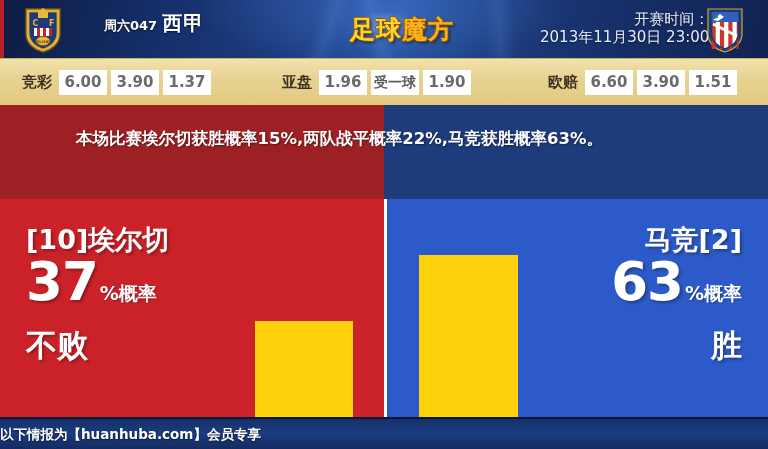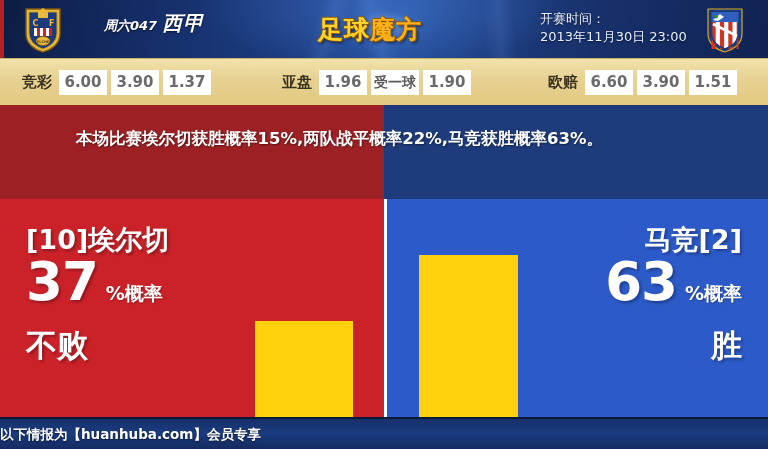--- a/index.html
+++ b/index.html
@@ -31,49 +31,49 @@
   .hdr-left-edge{position:absolute;left:0;top:0;width:4px;height:58px;background:#b61f24;}
 
   .crest{position:absolute;top:4px;width:50px;height:50px;}
   .crest-l{left:18px;}
   .crest-r{left:700px;}
 
   .match-meta{
     position:absolute;left:104px;top:10px;
     color:#fff;white-space:nowrap;
     text-shadow:0 1px 2px rgba(0,0,0,.6);
-    font-style:italic;
   }
   .match-round{font-size:13px;font-weight:bold;letter-spacing:0px;}
   .match-league{font-size:20px;font-weight:bold;margin-left:5px;letter-spacing:1px;}
 
   .logo-wrap{
     position:absolute;left:318px;top:0px;width:136px;height:58px;
   }
   .logo-glow{
     position:absolute;left:0;top:0;width:136px;height:58px;
     background:radial-gradient(ellipse 70px 34px at 68px 26px, rgba(150,200,255,.55) 0%, rgba(60,110,200,.22) 45%, rgba(30,60,140,0) 78%);
   }
   .logo-text{
     position:absolute;left:0;top:13px;width:136px;
-    text-align:left;
+    text-align:right;
     font-size:25px;font-weight:bold;letter-spacing:1px;
     color:#ffd22e;
     text-shadow:
       1px 1px 0 #8a5a06,
       -1px 0 0 #8a5a06,
       0 -1px 0 #8a5a06,
       2px 2px 3px rgba(0,0,0,.6);
   }
   .logo-text .mo{color:#ffb11c;}
 
   .kickoff{
     position:absolute;left:540px;top:10px;
-    color:#e8eefc;font-size:13px;line-height:18px;white-space:nowrap;
+    color:#e8eefc;font-size:15px;line-height:18px;white-space:nowrap;
     text-shadow:0 1px 2px rgba(0,0,0,.55);
+    text-align:right;
   }
 
   
   .odds-bar{
     position:absolute;left:0;top:58px;width:768px;height:47px;
     background:linear-gradient(180deg,#f1e3ab 0%,#e7d294 40%,#e2c97f 100%);
     border-top:1px solid #cbb26a;
     border-bottom:1px solid #cbb26a;
   }
   .odds-group{position:absolute;top:11px;display:flex;align-items:center;}
@@ -122,21 +122,21 @@
   .team-name{
     font-size:27px;font-weight:bold;line-height:34px;white-space:nowrap;
     text-shadow:2px 2px 3px rgba(0,0,0,.3);
   }
   .pct-row{line-height:50px;white-space:nowrap;}
   .pct-num{
     font-size:53px;font-weight:bold;letter-spacing:-1px;
     text-shadow:2px 2px 3px rgba(0,0,0,.3);
   }
   .pct-unit{
-    font-size:19px;font-weight:bold;margin-left:8px;
+    font-size:19px;font-weight:bold;margin-left:2px;
     text-shadow:1px 1px 2px rgba(0,0,0,.3);
   }
   .outcome{
     font-size:31px;font-weight:bold;line-height:42px;margin-top:4px;white-space:nowrap;
     text-shadow:2px 2px 3px rgba(0,0,0,.3);
   }
 
   .bar{
     position:absolute;bottom:0;background:#ffd10d;
   }

